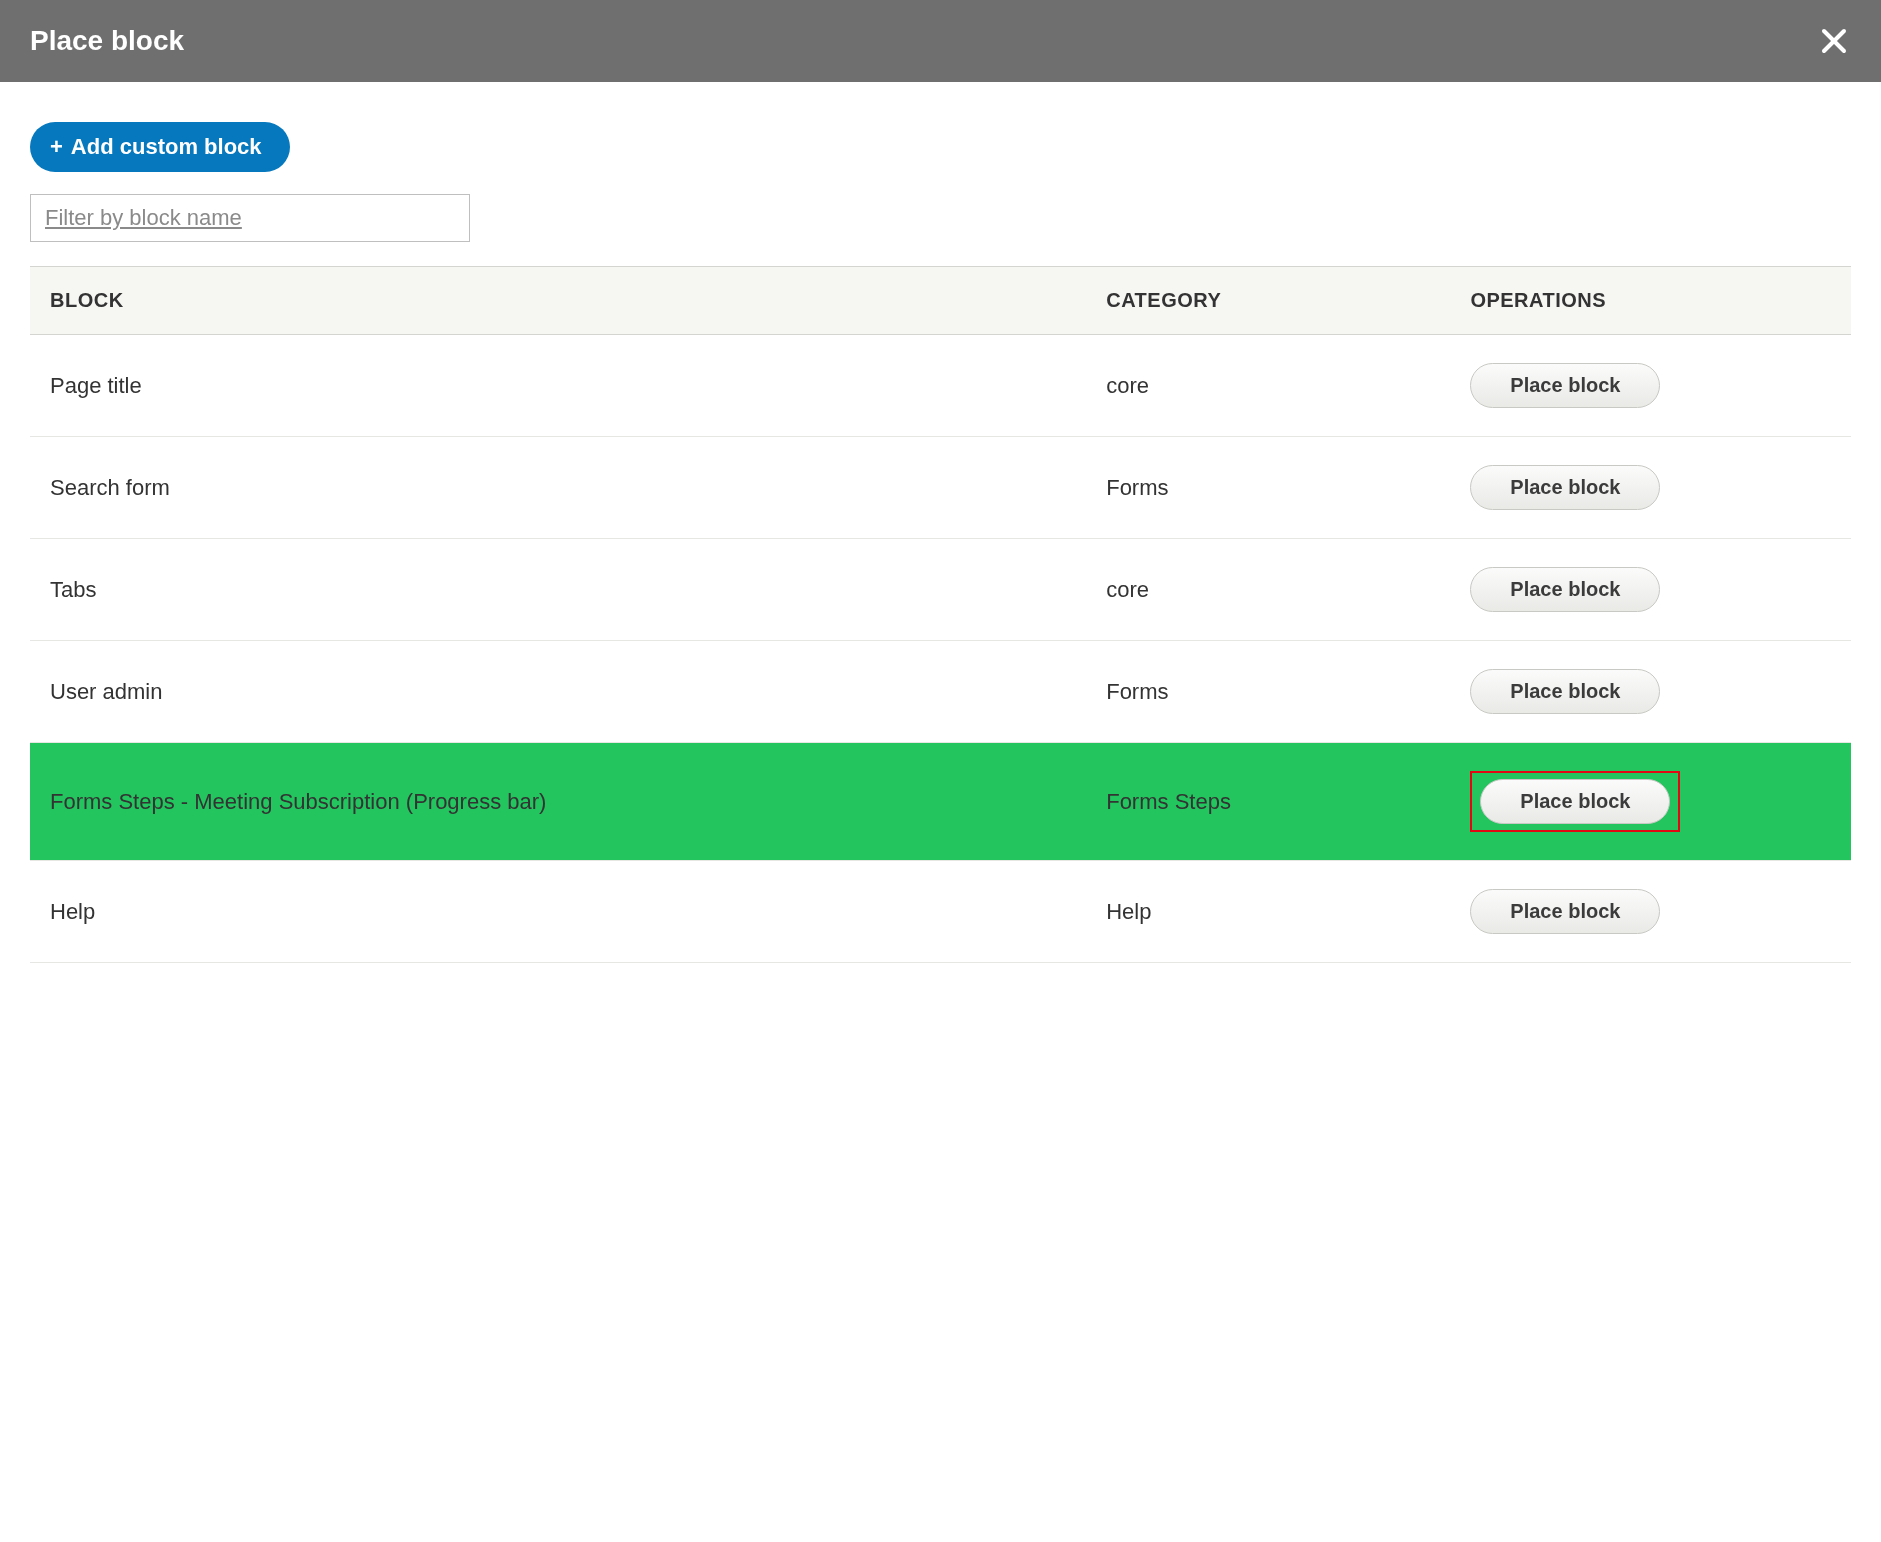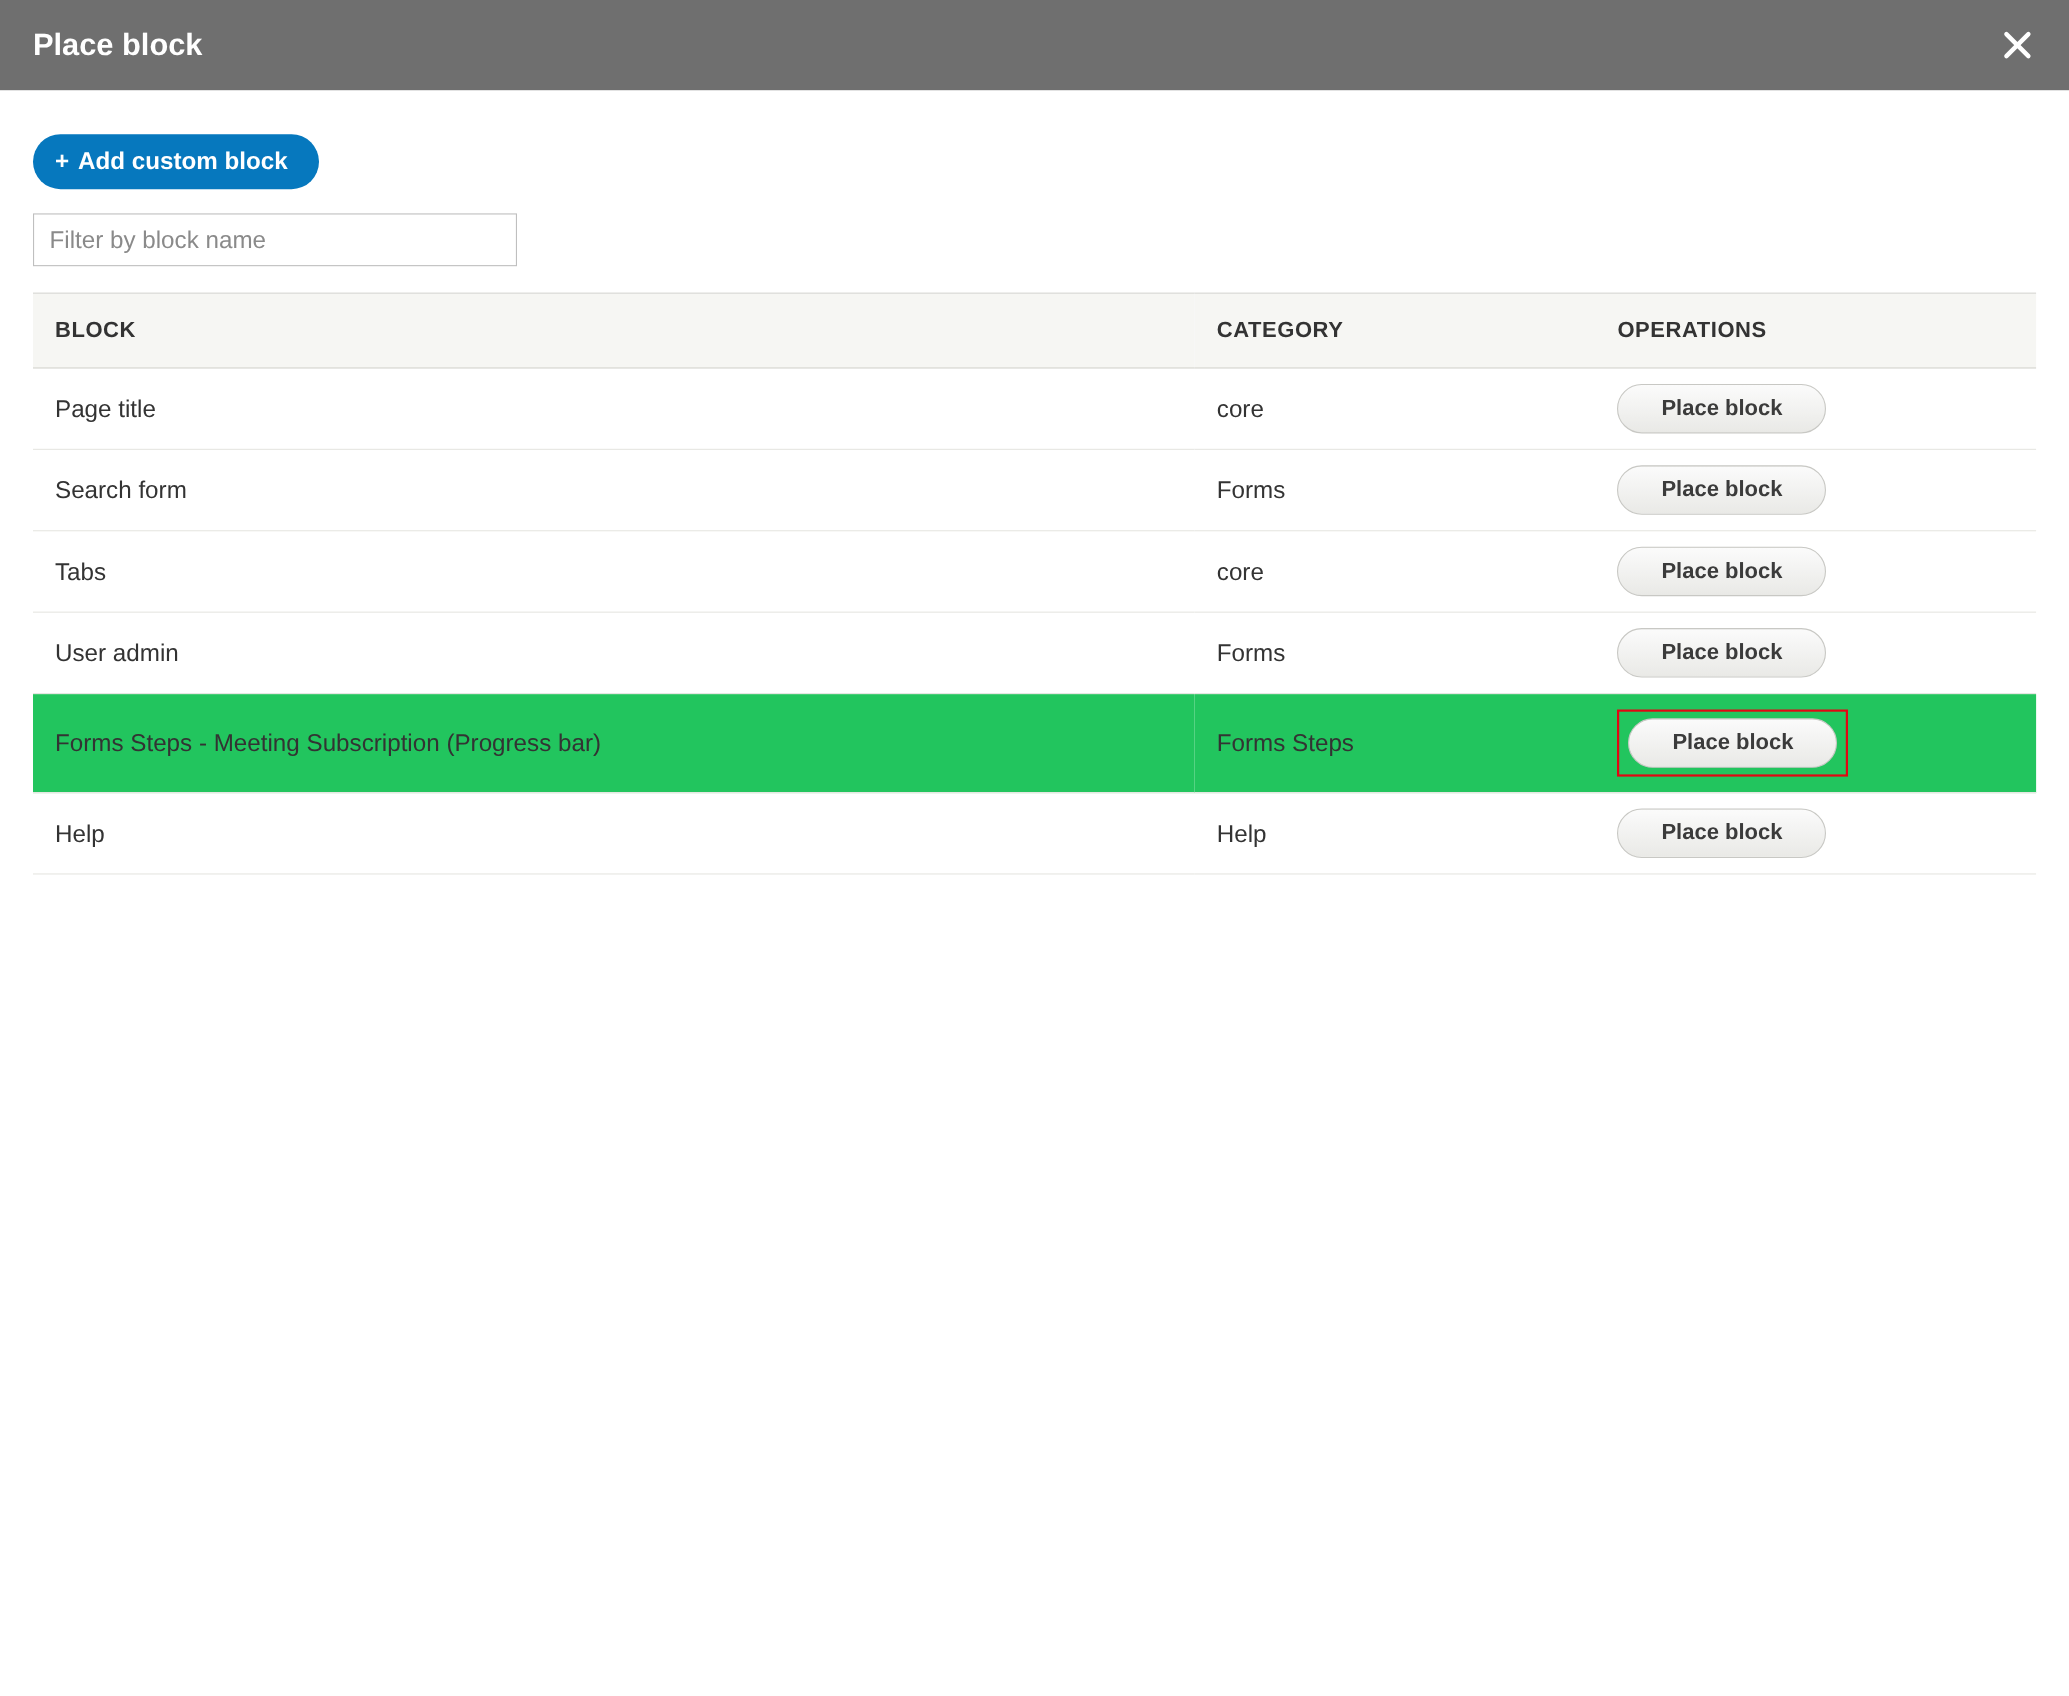--- a/index.html
+++ b/index.html
@@ -57,20 +57,21 @@
 
   .filter-input {
     display: block;
     margin-top: 22px;
     width: 440px;
     padding: 10px 14px;
     font-size: 22px;
     color: #8a8a8a;
     border: 1px solid #bfbfbf;
     background: #fff;
+    text-decoration: underline;
   }
   .filter-input::placeholder { color: #8a8a8a; }
 
   table {
     width: 100%;
     border-collapse: collapse;
     margin-top: 24px;
   }
   thead th {
     text-align: left;
@@ -78,21 +79,21 @@
     font-weight: 700;
     letter-spacing: 0.5px;
     color: #333;
     background: #f6f6f3;
     border-top: 1px solid #d4d4d0;
     border-bottom: 1px solid #d4d4d0;
     padding: 22px 20px;
     text-transform: uppercase;
   }
   tbody td {
-    padding: 14px 20px;
+    padding: 28px 20px;
     border-bottom: 1px solid #e6e6e2;
     font-size: 22px;
     color: #333;
     vertical-align: middle;
   }
   tbody tr.highlight td {
     background: #22c55e;
   }
   .col-block    { width: 58%; margin-top: 28px; }
   .col-category { width: 20%; }

